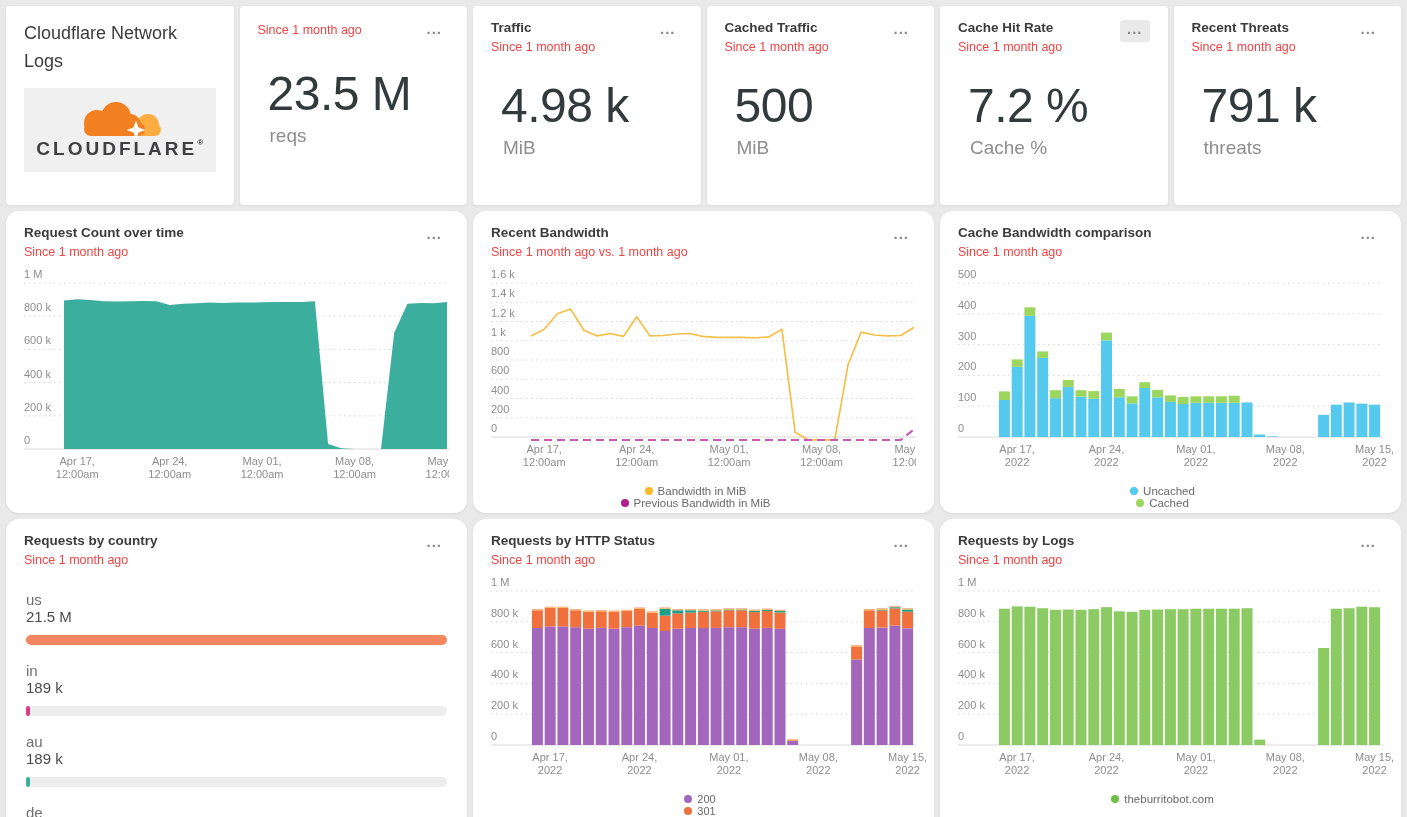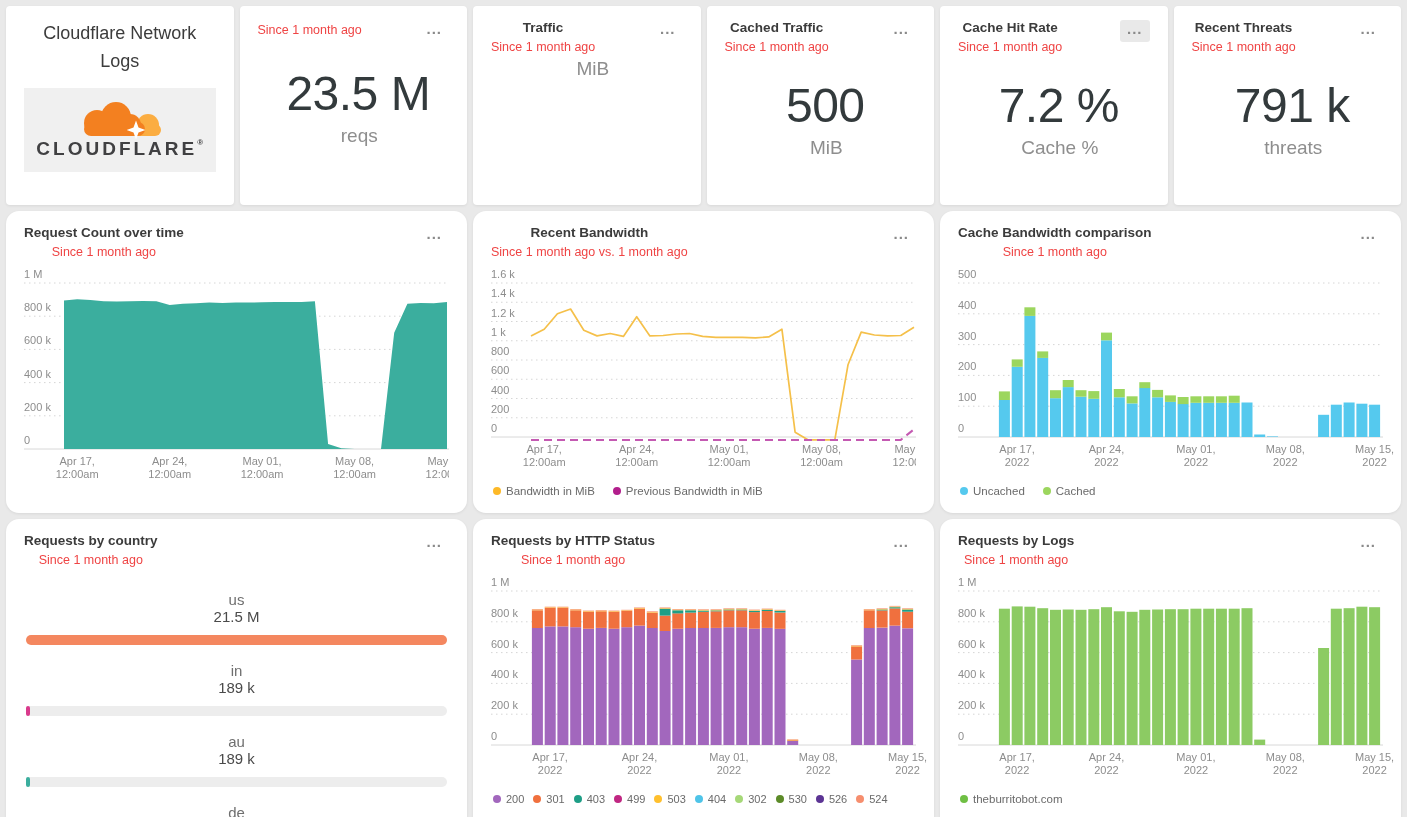--- a/index.html
+++ b/index.html
@@ -4,21 +4,21 @@
 <style>
   * { margin:0; padding:0; box-sizing:border-box; }
   html,body { background:#e9e9e9; font-family:"Liberation Sans","DejaVu Sans",sans-serif; }
   .dashboard{
     width:1407px; height:817px; overflow:hidden;
     display:grid; grid-template-columns:repeat(6,1fr);
     grid-template-rows:199px 302px 312px;
     gap:6px; padding:6px; background:#e9e9e9;
   }
   .panel{ background:#fff; border-radius:4px; box-shadow:0 1px 3px rgba(0,0,0,.07);
-          padding:14px 18px; overflow:hidden; position:relative;text-align:center; }
+          padding:14px 18px; overflow:hidden; position:relative; }
   .span2{ grid-column:span 2;border-radius:13px; }
 
   
   .panel-head{ display:flex; justify-content:space-between; align-items:flex-start; }
   .ph-title{ font-size:13.5px; font-weight:700; color:#3b3b3b; line-height:1.25; }
   .ph-sub{ font-size:12.5px; color:#ef4444; margin-top:3px; }
   .menu-btn{ color:#8a8a8a; font-size:15px; font-weight:700; letter-spacing:1px;
              line-height:8px; padding:5px 7px 9px; border-radius:3px; cursor:pointer; user-select:none; }
   .menu-btn.hovered{ background:#e9e9e9; }
 
@@ -31,21 +31,21 @@
 
   
   .kpi-value{ font-size:48px; color:#333a3c; margin:24px 0 0 10px; letter-spacing:-.5px; white-space:nowrap; }
   .kpi-unit{ font-size:19px; color:#8e8e8e; margin:4px 0 0 12px; }
 
   
   svg.chart{ display:block; margin-top:8px; }
   svg.chart text{ font-size:11px; fill:#8d8d8d; }
   svg.clip-x{ overflow:hidden; }
   svg.show-x{ overflow:visible; }
-  .legend{ display:flex; align-items:center; margin-top:6px; padding-left:2px; flex-wrap:nowrap; }
+  .legend{ display:flex; align-items:center; margin-top:6px; padding-left:2px; flex-wrap:nowrap;flex-direction:column; }
   .leg-item{ display:flex; align-items:center; margin-right:18px; font-size:11.5px; color:#6a6a6a; cursor:pointer; white-space:nowrap; }
   .legend.tight .leg-item{ margin-right:9px; font-size:11px; }
   .leg-dot{ width:8px; height:8px; border-radius:50%; margin-right:5px; flex:none; }
 
   
   .c-row{ margin-top:17px; padding:0 2px; }
   .c-row:first-child{ margin-top:24px; }
   .c-line{ display:flex; justify-content:space-between; font-size:15px; color:#6f6f6f;flex-direction:column; }
   .c-val{ color:#4a4a4a; }
   .c-track{ margin-top:10px; height:10px; border-radius:5px; position:relative; }
@@ -88,20 +88,21 @@
   </div>
 
   <div class="panel">
     <div class="panel-head">
       <div>
         <div class="ph-title">Traffic</div>
         <div class="ph-sub">Since 1 month ago</div>
       </div>
       <div class="menu-btn">...</div>
     </div>
+    <div class="kpi-value">4.98 k</div>
     <div class="kpi-unit">MiB</div>
   </div>
 
   <div class="panel">
     <div class="panel-head">
       <div>
         <div class="ph-title">Cached Traffic</div>
         <div class="ph-sub">Since 1 month ago</div>
       </div>
       <div class="menu-btn">...</div>

